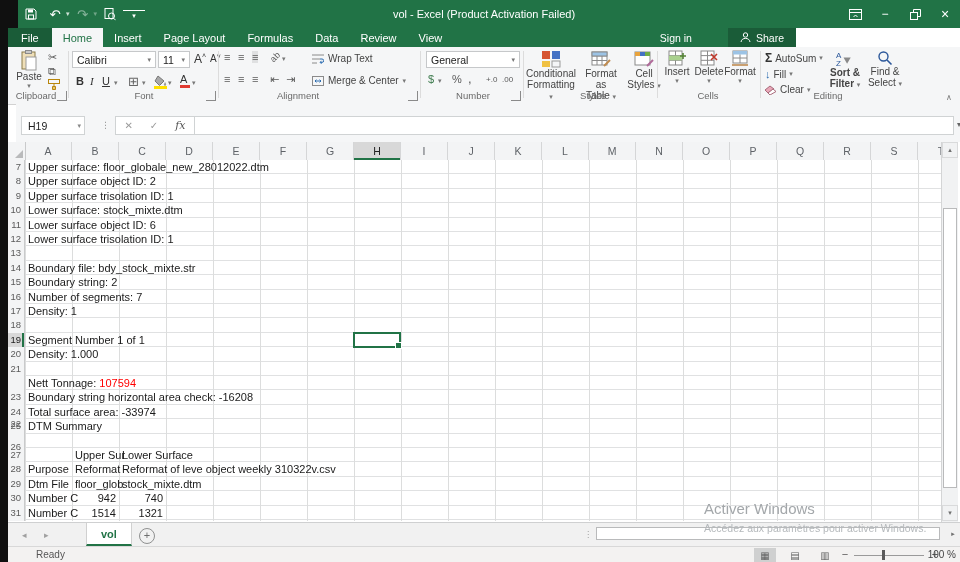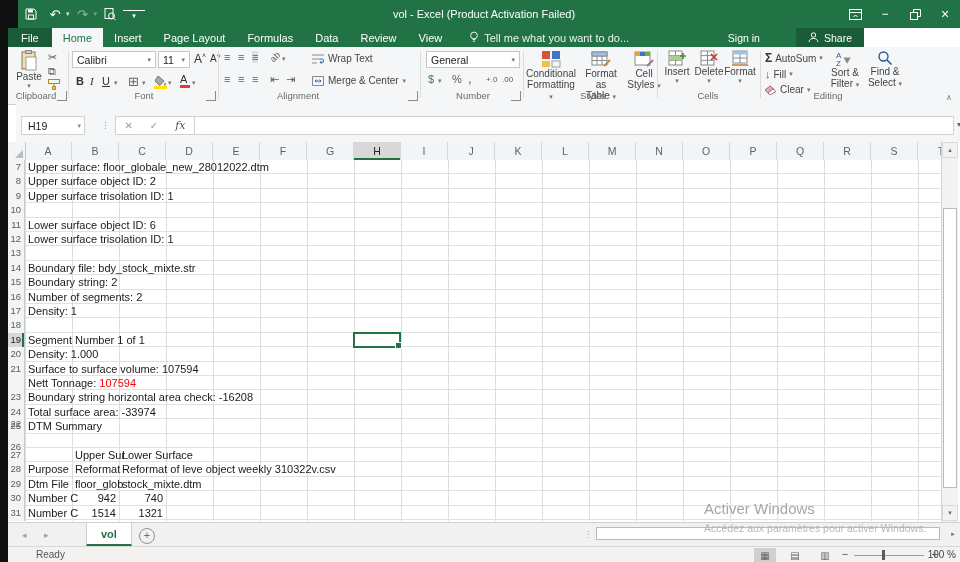--- a/index.html
+++ b/index.html
@@ -15,21 +15,21 @@
   .qat-btn{height:22px;min-width:18px;display:flex;align-items:center;justify-content:center;
            color:#fff;font-size:13px;padding:0 2px;}
   .qat-dd{font-size:7px;color:#cfe3d7;margin-left:-2px;}
   .dim{opacity:.45;}
   #title-text{left:0;right:0;top:0;height:28px;display:flex;align-items:center;justify-content:center;
               font-size:11px;color:#fff;pointer-events:none;}
   #win-controls{right:0;top:0;height:28px;display:flex;}
   .win-btn{width:30px;height:28px;display:flex;align-items:center;justify-content:center;
            color:#fff;font-size:12px;}
   
-  #tab-row{left:8px;top:28px;width:856px;height:19px;background:#217346;display:flex;align-items:stretch;font-size:11px;}
+  #tab-row{left:8px;top:28px;width:788px;height:19px;background:#217346;display:flex;align-items:stretch;font-size:11px;}
   .rtab{display:flex;align-items:center;padding:0 11px;color:#fff;white-space:nowrap;}
   .rtab.file{background:#1a5c38;padding:0 13px;}
   .rtab.active{background:#f5f6f7;color:#217346;}
   #tellme{display:flex;align-items:center;gap:5px;color:#eaf3ee;margin-left:16px;white-space:nowrap;}
   #tabrow-right{margin-left:auto;display:flex;align-items:stretch;gap:24px;}
   #sign-in{display:flex;align-items:center;color:#fff;font-size:10.5px;padding:0 12px;}
   #share-btn{display:flex;align-items:center;gap:5px;background:#1a5c38;color:#fff;font-size:10.5px;padding:0 12px;}
   
   #ribbon{left:8px;top:47px;width:952px;height:57px;background:#f5f6f7;border-bottom:1px solid #d2d2d2;
           font-size:10px;color:#444;}
@@ -172,27 +172,20 @@
     <div id="ribbon-tabs" style="display:flex;">
         <div class="rtab file">File</div>
         <div class="rtab active">Home</div>
         <div class="rtab">Insert</div>
         <div class="rtab">Page Layout</div>
         <div class="rtab">Formulas</div>
         <div class="rtab">Data</div>
         <div class="rtab">Review</div>
         <div class="rtab">View</div>
       </div>
-    <div id="tellme">
-      <svg width="10" height="13" viewBox="0 0 10 13">
-          <circle cx="5" cy="4.5" r="3.4" fill="none" stroke="#eaf3ee"></circle>
-          <path d="M3.6 8.5h2.8M3.9 10.2h2.2" stroke="#eaf3ee"></path>
-        </svg>
-      <span>Tell me what you want to do...</span>
-    </div>
     <div id="tabrow-right">
       <span id="sign-in">Sign in</span>
       <span id="share-btn">
         <svg width="11" height="11" viewBox="0 0 11 11">
             <circle cx="5.5" cy="3" r="2.2" fill="none" stroke="#fff"></circle>
             <path d="M1 10c.5-2.6 2.2-3.6 4.5-3.6S9.5 7.4 10 10" fill="none" stroke="#fff"></path>
           </svg>
         <span>Share</span>
       </span>
     </div>
@@ -379,21 +372,21 @@
         </svg>
       <span>Clear</span>
       <span class="ddt">▾</span>
     </span>
     <div class="bigbtn" style="left:818px;top:3px;width:38px;">
       <svg width="18" height="17" viewBox="0 0 18 17">
           <text x="0" y="8" font-size="8" fill="#2b579a" font-family="sans-serif">A</text>
           <text x="0" y="16" font-size="8" fill="#2b579a" font-family="sans-serif">Z</text>
           <path d="M9 12l4-7h-8z" transform="translate(3 3) scale(0.9)" fill="#8a8a8a"></path>
         </svg>
-      <span class="two-line" style="position:static;"><span>Sort &amp;</span><br><span>Filter</span> <span class="ddt">▾</span></span>
+      <span class="two-line" style="position:static;font-weight:bold;"><span>Sort &amp;</span><br><span>Filter</span> <span class="ddt">▾</span></span>
     </div>
     <div class="bigbtn" style="left:858px;top:3px;width:38px;">
       <svg width="16" height="16" viewBox="0 0 16 16">
           <circle cx="6.5" cy="6.5" r="4.5" fill="none" stroke="#2b579a" stroke-width="1.4"></circle>
           <path d="M10 10l4.5 4.5" stroke="#2b579a" stroke-width="1.6"></path>
         </svg>
       <span class="two-line" style="position:static;"><span>Find &amp;</span><br><span>Select</span> <span class="ddt">▾</span></span>
     </div>
     <div class="grp-label" style="left:780px;width:80px;">Editing</div>
     <span class="abs" style="left:938px;top:46px;font-size:8px;color:#777;">∧</span>
@@ -465,29 +458,29 @@
         <span class="rownum" style="top: 288px; height: 14.4px; line-height: 14.4px;">27</span>
         <span class="rownum" style="top: 302.4px; height: 14.4px; line-height: 14.4px;">28</span>
         <span class="rownum" style="top: 316.8px; height: 14.4px; line-height: 14.4px;">29</span>
         <span class="rownum" style="top: 331.2px; height: 14.4px; line-height: 14.4px;">30</span>
         <span class="rownum" style="top: 345.6px; height: 14.4px; line-height: 14.4px;">31</span>
       </div>
     <div id="cells-area">
         <span class="cellspan" style="top: 0px; height: 14.4px; line-height: 14.4px; left: 3px;">Upper surface: floor_globale_new_28012022.dtm</span>
         <span class="cellspan" style="top: 14.4px; height: 14.4px; line-height: 14.4px; left: 3px;">Upper surface object ID: 2</span>
         <span class="cellspan" style="top: 28.8px; height: 14.4px; line-height: 14.4px; left: 3px;">Upper surface trisolation ID: 1</span>
+        <span class="cellspan" style="top: 43.2px; height: 14.4px; line-height: 14.4px; left: 3px;">Lower surface: stock_mixte.dtm</span>
         <span class="cellspan" style="top: 57.6px; height: 14.4px; line-height: 14.4px; left: 3px;">Lower surface object ID: 6</span>
         <span class="cellspan" style="top: 72px; height: 14.4px; line-height: 14.4px; left: 3px;">Lower surface trisolation ID: 1</span>
         <span class="cellspan" style="top: 100.8px; height: 14.4px; line-height: 14.4px; left: 3px;">Boundary file: bdy_stock_mixte.str</span>
         <span class="cellspan" style="top: 115.2px; height: 14.4px; line-height: 14.4px; left: 3px;">Boundary string: 2</span>
-        <span class="cellspan" style="top: 129.6px; height: 14.4px; line-height: 14.4px; left: 3px;">Number of segments: 2</span>
+        <span class="cellspan" style="top: 129.6px; height: 14.4px; line-height: 14.4px; left: 3px;">Number of segments: 7</span>
         <span class="cellspan" style="top: 144px; height: 14.4px; line-height: 14.4px; left: 3px;">Density: 1</span>
         <span class="cellspan" style="top: 172.8px; height: 14.4px; line-height: 14.4px; left: 3px;">Segment Number 1 of 1</span>
         <span class="cellspan" style="top: 187.2px; height: 14.4px; line-height: 14.4px; left: 3px;">Density: 1.000</span>
-        <span class="cellspan" style="top: 201.6px; height: 14.4px; line-height: 14.4px; left: 3px;">Surface to surface volume: 107594</span>
         <span class="cellspan" style="top: 216px; height: 14.4px; line-height: 14.4px; left: 3px;"><span>Nett Tonnage: </span><span class="red">107594</span></span>
         <span class="cellspan" style="top: 230.4px; height: 14.4px; line-height: 14.4px; left: 3px;">Boundary string horizontal area check: -16208</span>
         <span class="cellspan" style="top: 244.8px; height: 14.4px; line-height: 14.4px; left: 3px;">Total surface area: -33974</span>
         <span class="cellspan" style="top: 259.2px; height: 14.4px; line-height: 14.4px; left: 3px;">DTM Summary</span>
         <span class="cellspan" style="top: 288px; height: 14.4px; line-height: 14.4px; left: 50px;">Upper Sur</span>
         <span class="cellspan" style="top: 288px; height: 14.4px; line-height: 14.4px; left: 97px;">Lower Surface</span>
         <span class="cellspan" style="top: 302.4px; height: 14.4px; line-height: 14.4px; left: 3px;">Purpose</span>
         <span class="cellspan" style="top: 302.4px; height: 14.4px; line-height: 14.4px; left: 50px;">Reformat</span>
         <span class="cellspan" style="top: 302.4px; height: 14.4px; line-height: 14.4px; left: 97px;">Reformat of leve object weekly 310322v.csv</span>
         <span class="cellspan" style="top: 316.8px; height: 14.4px; line-height: 14.4px; left: 3px;">Dtm File</span>

